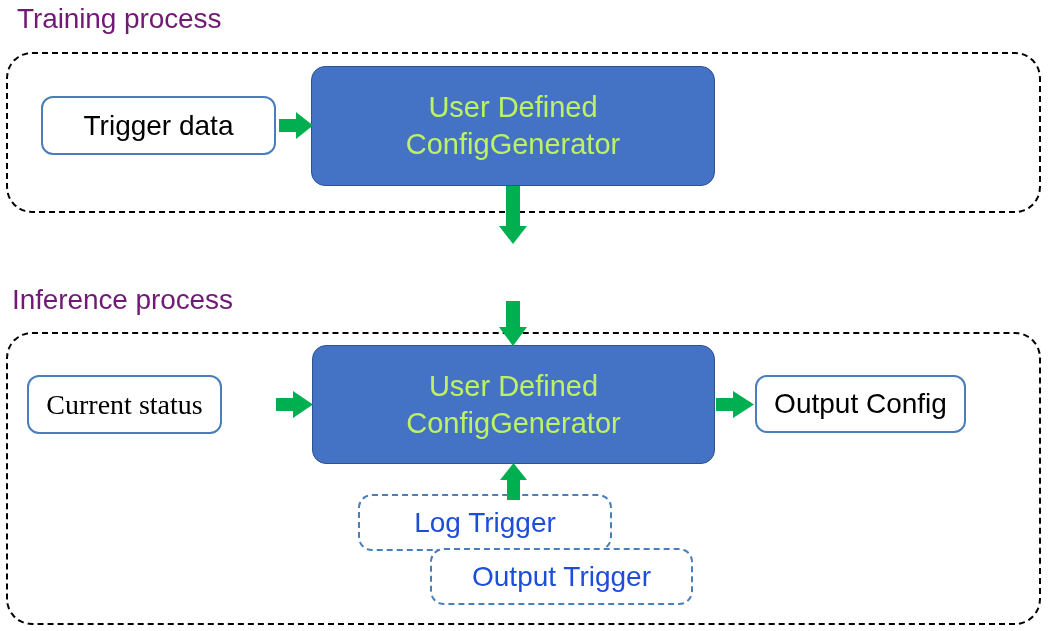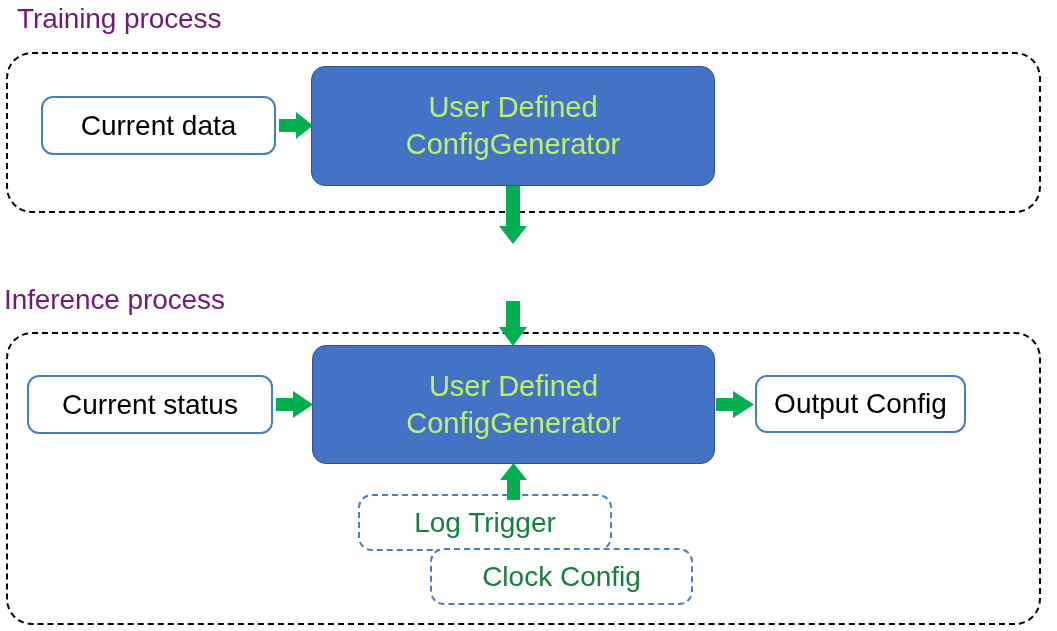--- a/index.html
+++ b/index.html
@@ -23,21 +23,21 @@
   
   .section-caption {
     position: absolute;
     font-size: 28px;
     line-height: 34px;
     color: #701a75;
     white-space: nowrap;
     letter-spacing: -0.1px;
   }
   #caption-training { left: 17px; top: 2px; }
-  #caption-inference { left: 4px; top: 283px; text-align: center; }
+  #caption-inference { left: 12px; top: 283px; text-align: center; }
 
   
   .process-container {
     position: absolute;
     border: 2.5px dashed #000000;
     border-radius: 26px;
     background: transparent;
     box-sizing: border-box;
   }
   #container-training  { left: 6px;  top: 52px;  width: 1035px; height: 161px; }
@@ -74,34 +74,34 @@
     align-items: center;
     justify-content: center;
     color: #000000;
     font-size: 28px;
     line-height: 34px;
     text-align: center;
     white-space: nowrap;
   }
   #node-training-data  { left: 41px;  top: 96px;  width: 235px; height: 59px; }
   #node-checkpoint     { left: 396px; top: 243px; width: 237px; height: 58px; }
-  #node-current-status { left: 27px;  top: 375px; width: 246px; height: 59px; }
+  #node-current-status { left: 27px;  top: 375px; width: 195px; height: 59px; font-family: Liberation Serif, serif; }
   #node-output-config  { left: 755px; top: 375px; width: 211px; height: 58px; }
 
   
   .node-trigger {
     position: absolute;
     background: #ffffff;
     border: 2.5px dashed #4A7EBB;
     border-radius: 14px;
     box-sizing: border-box;
     display: flex;
     align-items: center;
     justify-content: center;
-    color: #15803d;
+    color: #1d4ed8;
     font-size: 28px;
     line-height: 34px;
     text-align: center;
     white-space: nowrap;
   }
   #node-log-trigger   { left: 358px; top: 494px; width: 254px; height: 57px; z-index: 3; }
   #node-clock-trigger { left: 430px; top: 548px; width: 263px; height: 57px; z-index: 4; }
 
   
   #connectors {
@@ -121,21 +121,21 @@
 
   <div class="section-caption" id="caption-training">Training process</div>
 
   <div class="section-caption" id="caption-inference">Inference process</div>
 
   <div class="process-container" id="container-training"></div>
 
   <div class="process-container" id="container-inference"></div>
 
   <div class="node-white" id="node-training-data">
-    <span>Current data</span>
+    <span>Trigger data</span>
   </div>
 
   <div class="node-blue" id="node-train-generator">
     <span>User Defined</span>
     <span>ConfigGenerator</span>
   </div>
 
 
   <div class="node-white" id="node-current-status">
     <span>Current status</span>
@@ -148,21 +148,21 @@
 
   <div class="node-white" id="node-output-config">
     <span>Output Config</span>
   </div>
 
   <div class="node-trigger" id="node-log-trigger">
     <span>Log Trigger</span>
   </div>
 
   <div class="node-trigger" id="node-clock-trigger">
-    <span>Clock Config</span>
+    <span>Output Trigger</span>
   </div>
 
   <svg id="connectors" viewBox="0 0 1057 631">
 
     <g>
       <rect x="279" y="119" width="22" height="13" fill="#00B050"></rect>
       <polygon points="296,112 313,125.5 296,139" fill="#00B050"></polygon>
     </g>
 
     <g>

